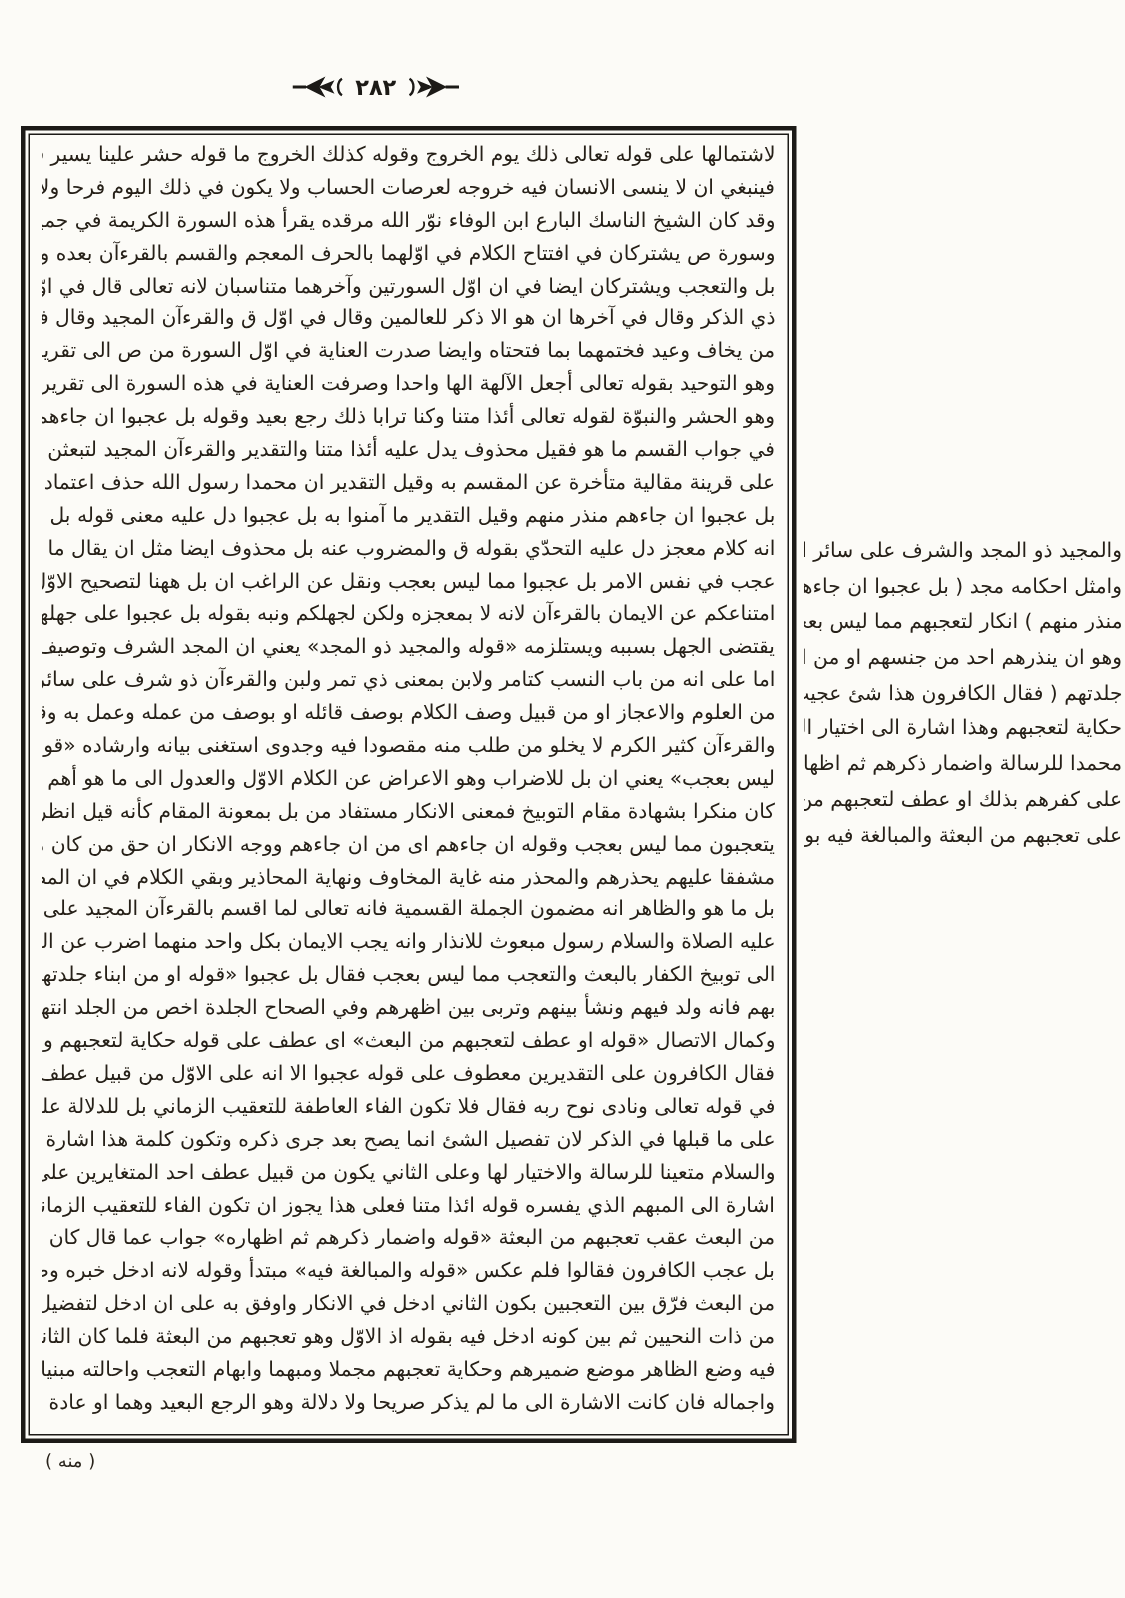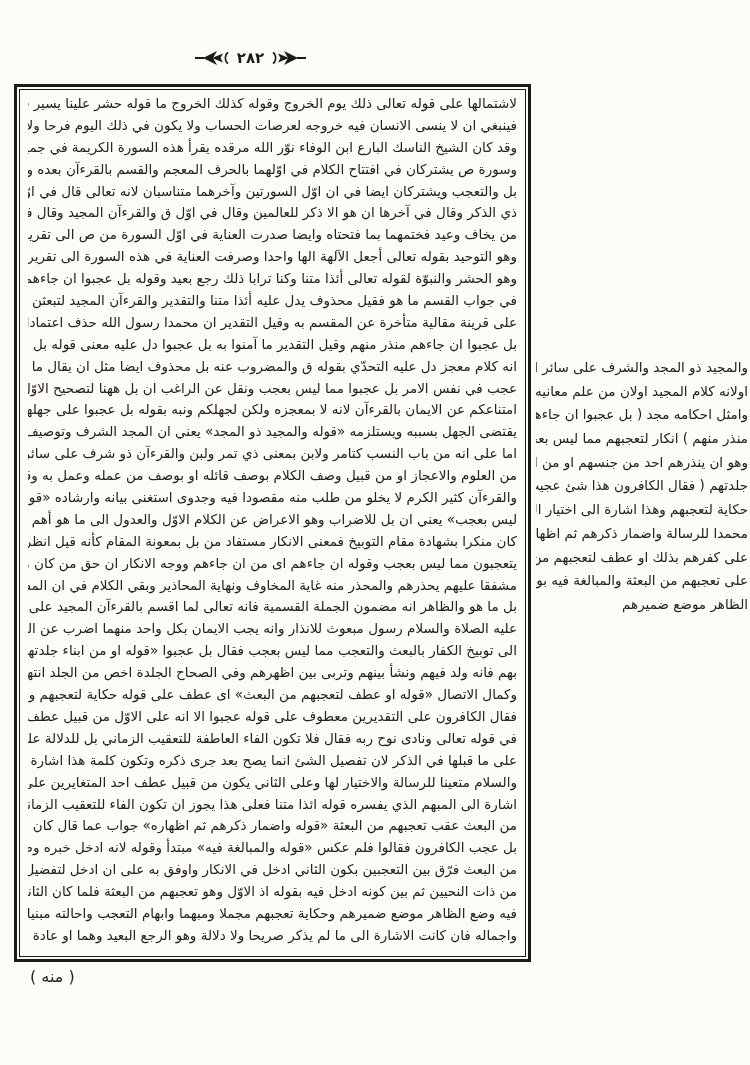--- a/index.html
+++ b/index.html
@@ -70,21 +70,21 @@
   }
   .margin-note .line:last-child{
     text-align-last:right;
     padding-left:14px;
   }
 
   
   .catchword{
     position:absolute;top:967px;left:30px;
     direction:rtl;
-    font-size:16px;
+    font-size:12px;
     color:#2a241c;
     letter-spacing:1px;
   }
 </style>
 </head>
 <body>
 
 <div class="page">
 
   <div class="header">
@@ -148,27 +148,25 @@
           <div class="line">من البعث فرّق بين التعجبين بكون الثاني ادخل في الانكار واوفق به على ان ادخل لتفضيل المفعول مثل اشغل</div>
           <div class="line">من ذات النحيين ثم بين كونه ادخل فيه بقوله اذ الاوّل وهو تعجبهم من البعثة فلما كان الثاني ادخل في الانكار بولغ</div>
           <div class="line">فيه وضع الظاهر موضع ضميرهم وحكاية تعجبهم مجملا ومبهما وابهام التعجب واحالته مبنيان على ابهام المتعجب منه</div>
           <div class="line">واجماله فان كانت الاشارة الى ما لم يذكر صريحا ولا دلالة وهو الرجع البعيد وهما او عادة او امكانا يكون المتعجب</div>
         </div>
     </div>
   </div>
 
   <div class="margin-note">
       <div class="line">والمجيد ذو المجد والشرف على سائر الكتب</div>
-      <div class="line">اولانه كلام المجيد اولان من علم معانيه</div>
       <div class="line">وامثل احكامه مجد ( بل عجبوا ان جاءهم</div>
       <div class="line">منذر منهم ) انكار لتعجبهم مما ليس بعجب</div>
       <div class="line">وهو ان ينذرهم احد من جنسهم او من ابناء</div>
       <div class="line">جلدتهم ( فقال الكافرون هذا شئ عجيب )</div>
       <div class="line">حكاية لتعجبهم وهذا اشارة الى اختيار الله</div>
       <div class="line">محمدا للرسالة واضمار ذكرهم ثم اظهاره</div>
       <div class="line">على كفرهم بذلك او عطف لتعجبهم من البعث</div>
       <div class="line">على تعجبهم من البعثة والمبالغة فيه بوضع</div>
-      <div class="line">الظاهر موضع ضميرهم</div>
     </div>
 
   <div class="catchword">( منه )</div>
 
 </div>
 
 </body></html>

